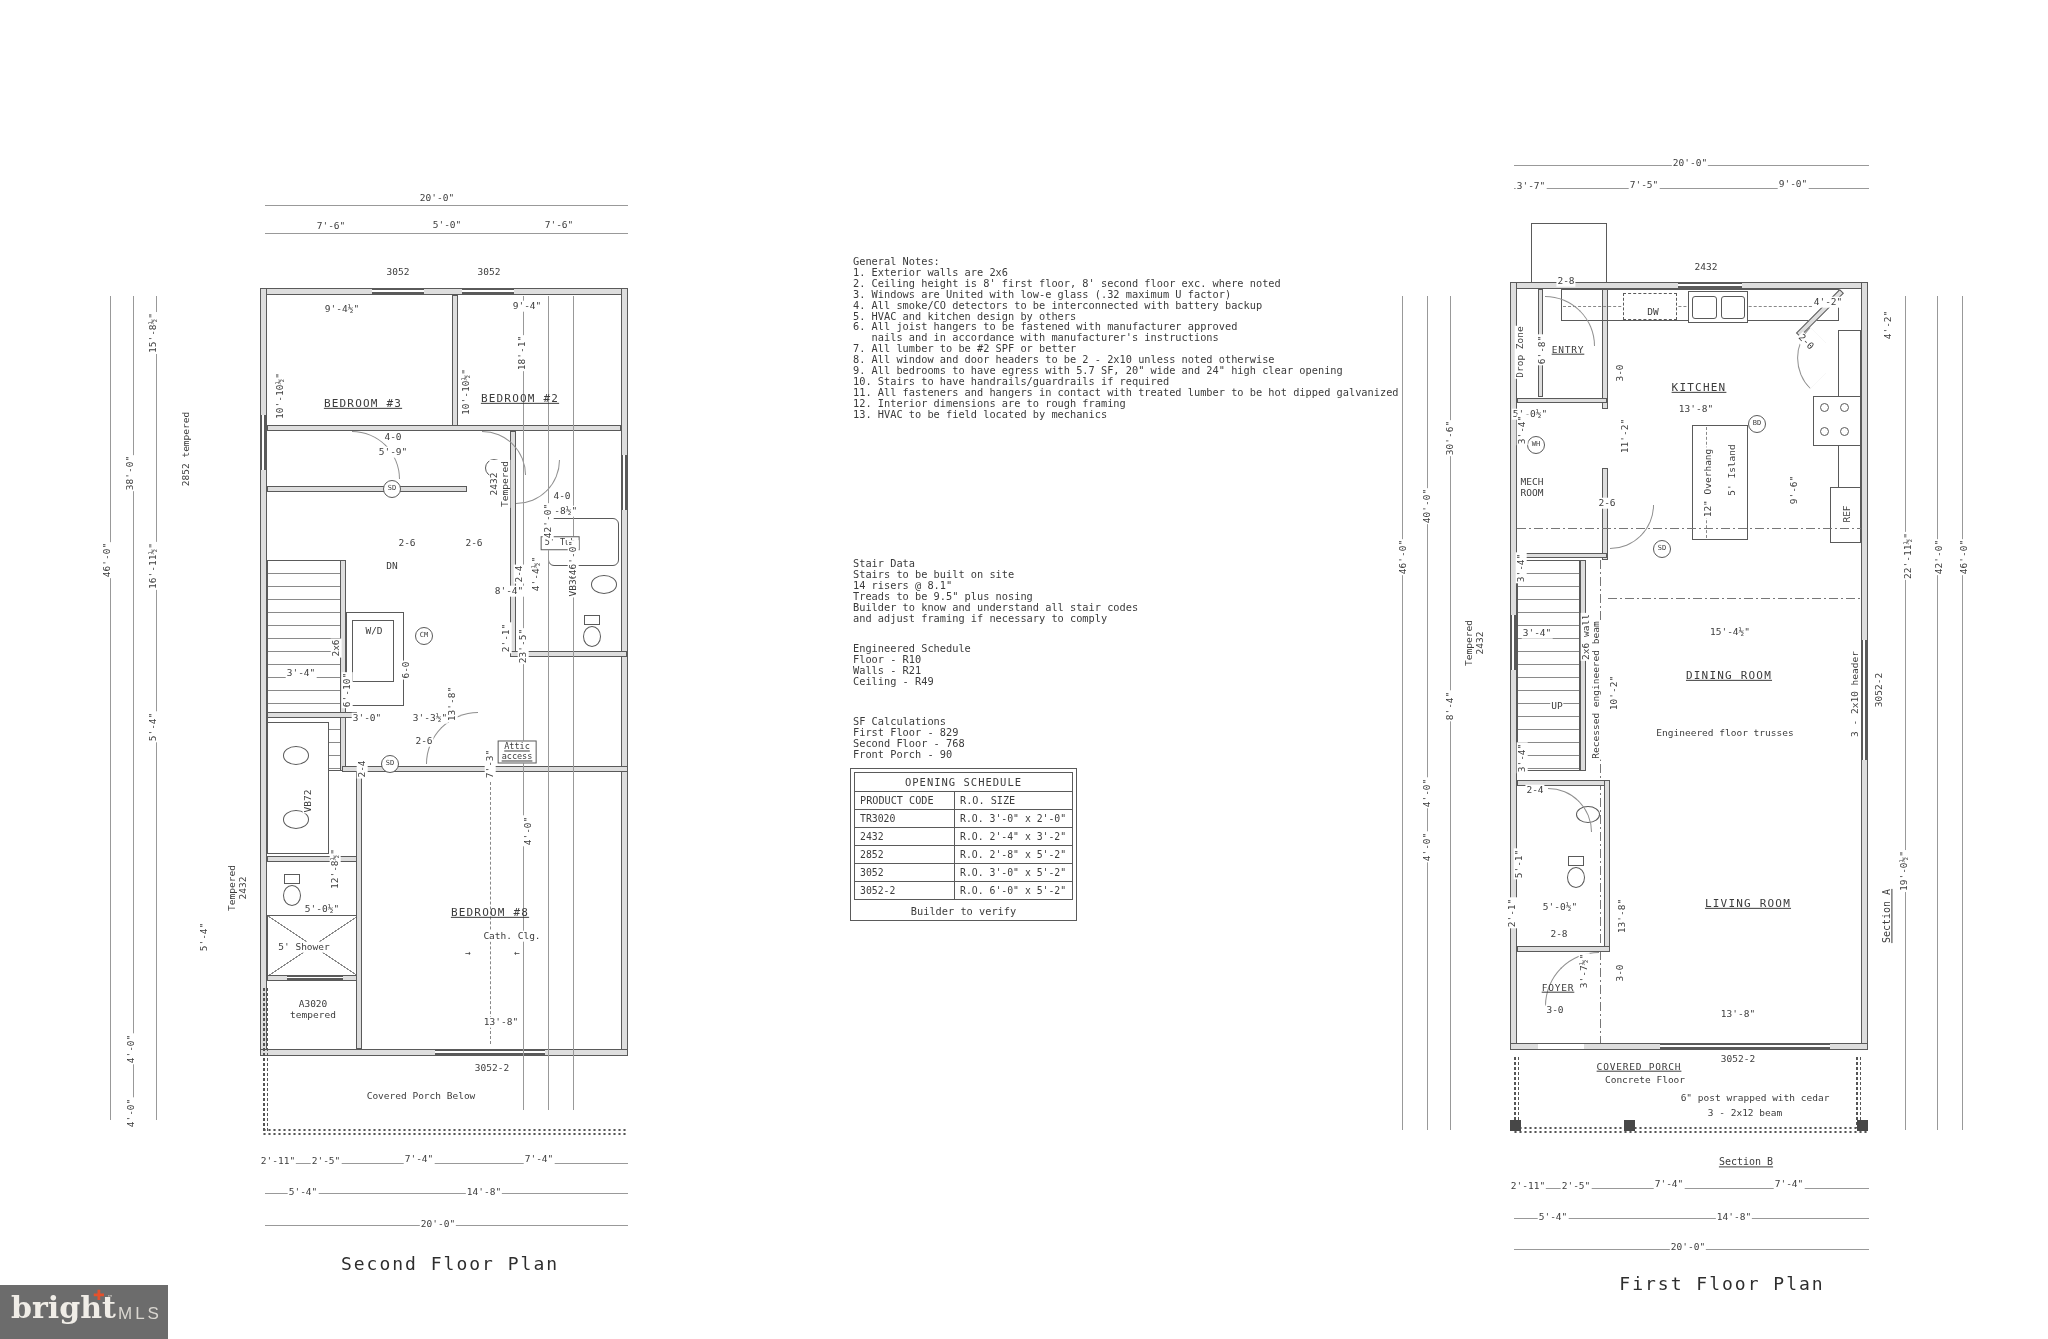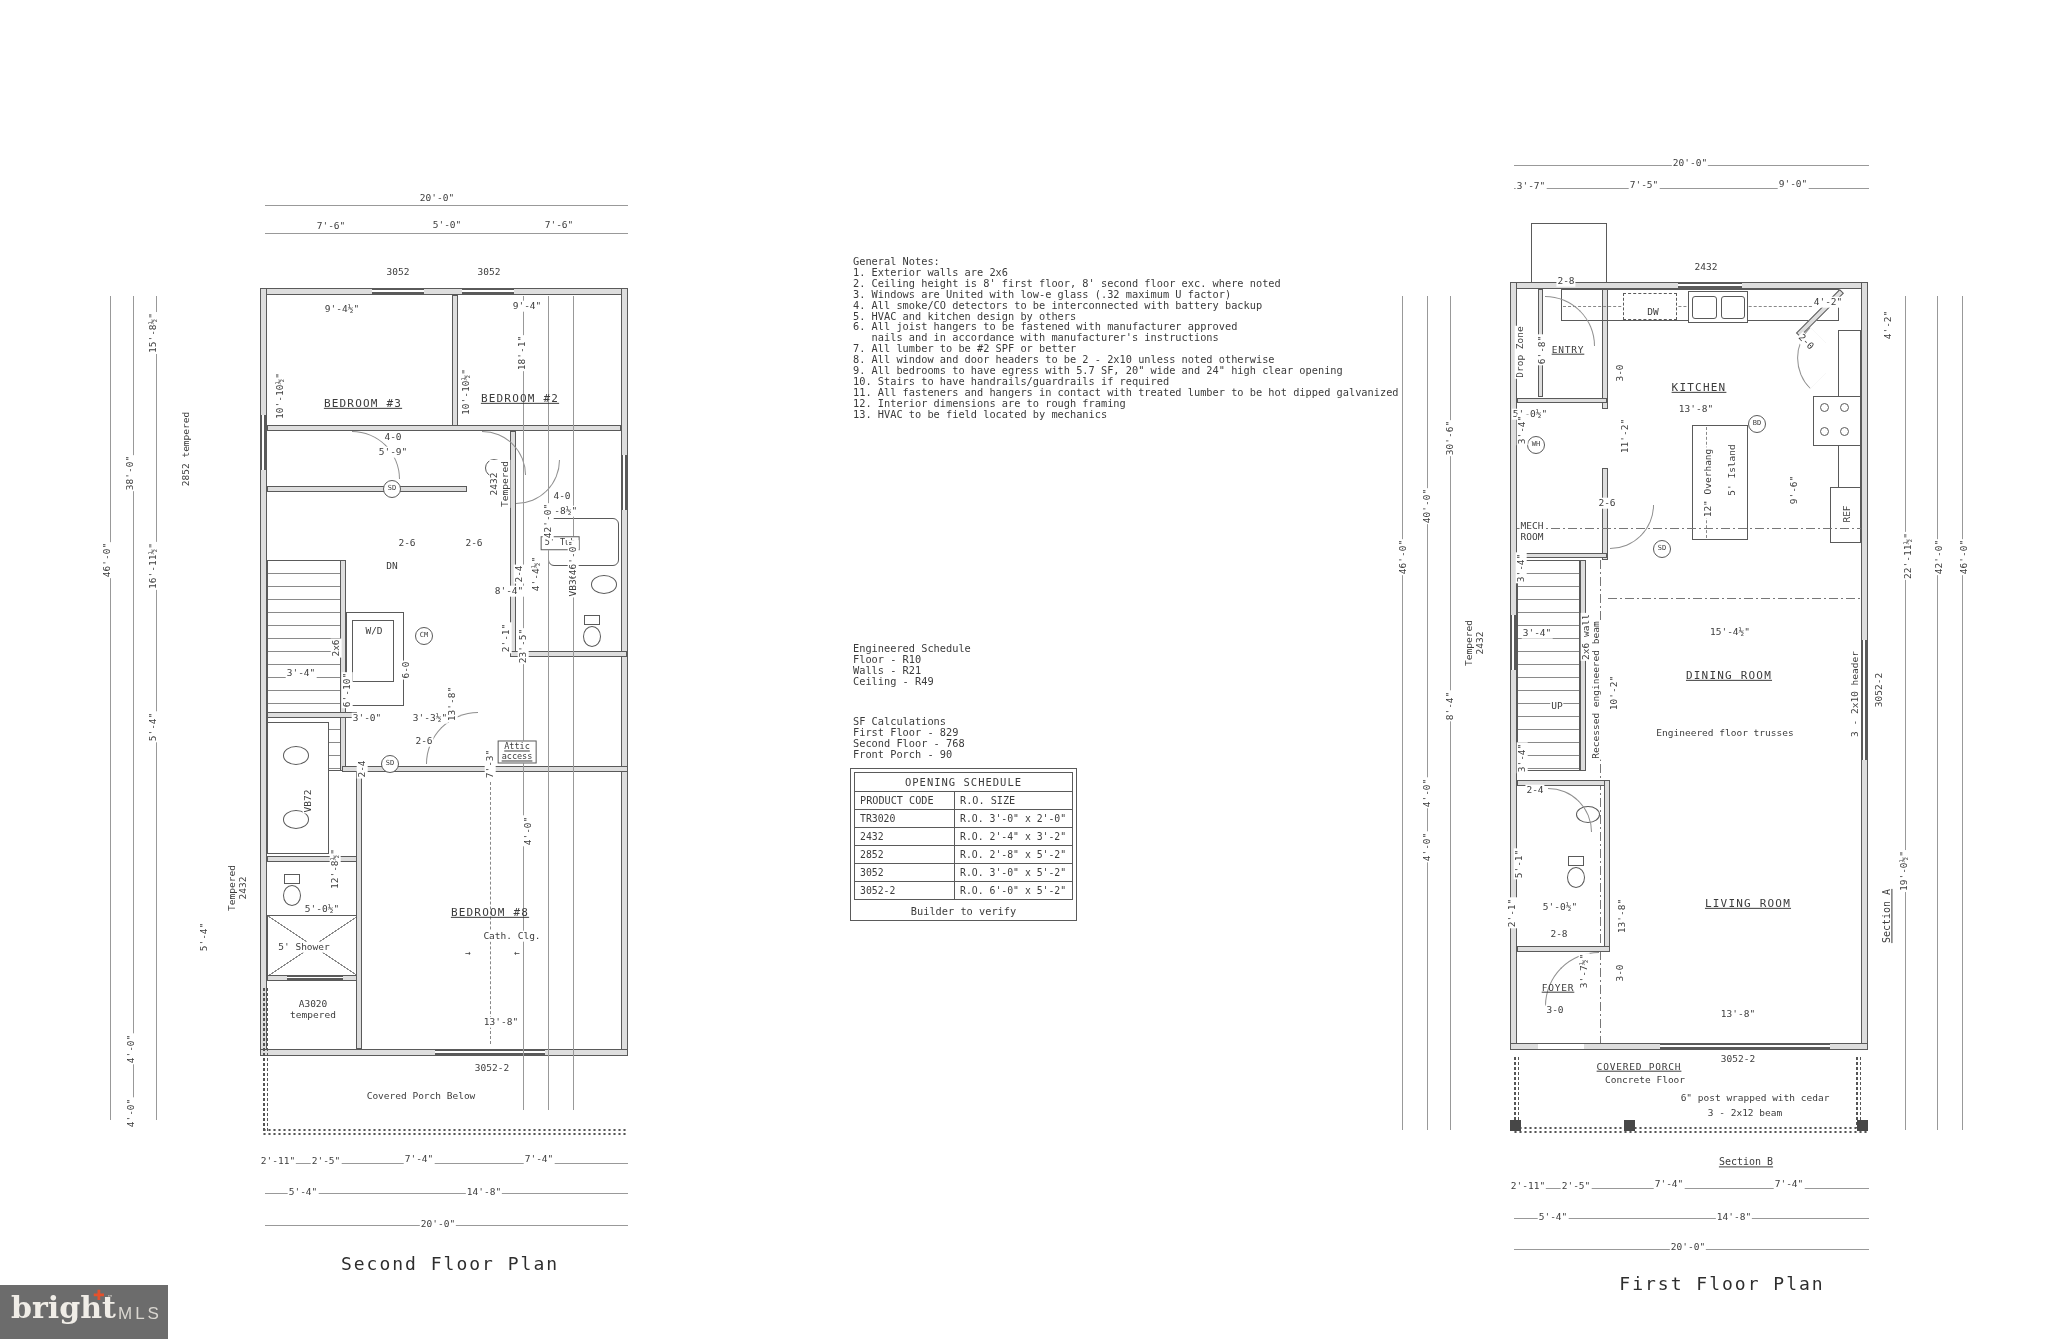--- a/index.html
+++ b/index.html
@@ -277,21 +277,21 @@
       <span class="lbl room" style="left: 1699px; top: 388px; transform: translate(-50%, -50%);">KITCHEN</span>
       <span class="lbl" style="left: 1696px; top: 409px; transform: translate(-50%, -50%);">13'-8"</span>
       <span class="lbl" style="left: 1828px; top: 302px; transform: translate(-50%, -50%);">4'-2"</span>
       <span class="lbl" style="left: 1888px; top: 325px; transform: translate(-50%, -50%) rotate(-90deg);">4'-2"</span>
       <span class="lbl" style="left: 1806px; top: 342px; transform: translate(-50%, -50%) rotate(45deg);">2-0</span>
       <span class="lbl" style="left: 1620px; top: 373px; transform: translate(-50%, -50%) rotate(-90deg);">3-0</span>
       <span class="lbl" style="left: 1625px; top: 436px; transform: translate(-50%, -50%) rotate(-90deg);">11'-2"</span>
       <span class="lbl" style="left: 1530px; top: 414px; transform: translate(-50%, -50%);">5'-0½"</span>
       <span class="lbl circ" style="left: 1536px; top: 445px; transform: translate(-50%, -50%);">WH</span>
       <span class="lbl" style="left: 1522px; top: 430px; transform: translate(-50%, -50%) rotate(-90deg);">3'-4"</span>
-      <span class="lbl" style="left: 1532px; top: 488px; transform: translate(-50%, -50%); margin-top: 44px;">MECH
+      <span class="lbl" style="left: 1532px; top: 488px; transform: translate(-50%, -50%);">MECH
 ROOM</span>
       <span class="lbl" style="left: 1607px; top: 503px; transform: translate(-50%, -50%);">2-6</span>
       <span class="lbl circ" style="left: 1757px; top: 424px; transform: translate(-50%, -50%);">BD</span>
       <span class="lbl" style="left: 1794px; top: 490px; transform: translate(-50%, -50%) rotate(-90deg);">9'-6"</span>
       <span class="lbl" style="left: 1732px; top: 470px; transform: translate(-50%, -50%) rotate(-90deg);">5' Island</span>
       <span class="lbl" style="left: 1708px; top: 483px; transform: translate(-50%, -50%) rotate(-90deg);">12" Overhang</span>
       <span class="lbl" style="left: 1847px; top: 514px; transform: translate(-50%, -50%) rotate(-90deg);">REF</span>
       <span class="lbl circ" style="left: 1662px; top: 549px; transform: translate(-50%, -50%);">SD</span>
       <span class="lbl" style="left: 1450px; top: 438px; transform: translate(-50%, -50%) rotate(-90deg);">30'-6"</span>
       <span class="lbl" style="left: 1427px; top: 506px; transform: translate(-50%, -50%) rotate(-90deg);">40'-0"</span>
@@ -342,20 +342,21 @@
       <span class="lbl" style="left: 1789px; top: 1184px; transform: translate(-50%, -50%);">7'-4"</span>
       <span class="lbl" style="left: 1553px; top: 1217px; transform: translate(-50%, -50%);">5'-4"</span>
       <span class="lbl" style="left: 1734px; top: 1217px; transform: translate(-50%, -50%);">14'-8"</span>
       <span class="lbl" style="left: 1688px; top: 1247px; transform: translate(-50%, -50%);">20'-0"</span>
     </div>
 
   <div class="title" style="left:450px;top:1263px">Second Floor Plan</div>
   <div class="title" style="left:1722px;top:1283px">First Floor Plan</div>
 
   <div class="noteblk" style="left:853px;top:256px"><div>General Notes:</div><div>1. Exterior walls are 2x6</div><div>2. Ceiling height is 8' first floor, 8' second floor exc. where noted</div><div>3. Windows are United with low-e glass (.32 maximum U factor)</div><div>4. All smoke/CO detectors to be interconnected with battery backup</div><div>5. HVAC and kitchen design by others</div><div>6. All joist hangers to be fastened with manufacturer approved</div><div>   nails and in accordance with manufacturer's instructions</div><div>7. All lumber to be #2 SPF or better</div><div>8. All window and door headers to be 2 - 2x10 unless noted otherwise</div><div>9. All bedrooms to have egress with 5.7 SF, 20" wide and 24" high clear opening</div><div>10. Stairs to have handrails/guardrails if required</div><div>11. All fasteners and hangers in contact with treated lumber to be hot dipped galvanized</div><div>12. Interior dimensions are to rough framing</div><div>13. HVAC to be field located by mechanics</div></div>
+  <div class="noteblk" style="left:853px;top:558px"><div>Stair Data</div><div>Stairs to be built on site</div><div>14 risers @ 8.1"</div><div>Treads to be 9.5" plus nosing</div><div>Builder to know and understand all stair codes</div><div>and adjust framing if necessary to comply</div></div>
   <div class="noteblk" style="left:853px;top:643px"><div>Engineered Schedule</div><div>Floor - R10</div><div>Walls - R21</div><div>Ceiling - R49</div></div>
   <div class="noteblk" style="left:853px;top:716px"><div>SF Calculations</div><div>First Floor - 829</div><div>Second Floor - 768</div><div>Front Porch - 90</div></div>
 
   <div class="sched">
     <div class="tt">OPENING SCHEDULE</div>
     <table>
       <thead>
         <tr>
           <th class="c1">PRODUCT CODE</th>
           <th class="c2">R.O. SIZE</th>

